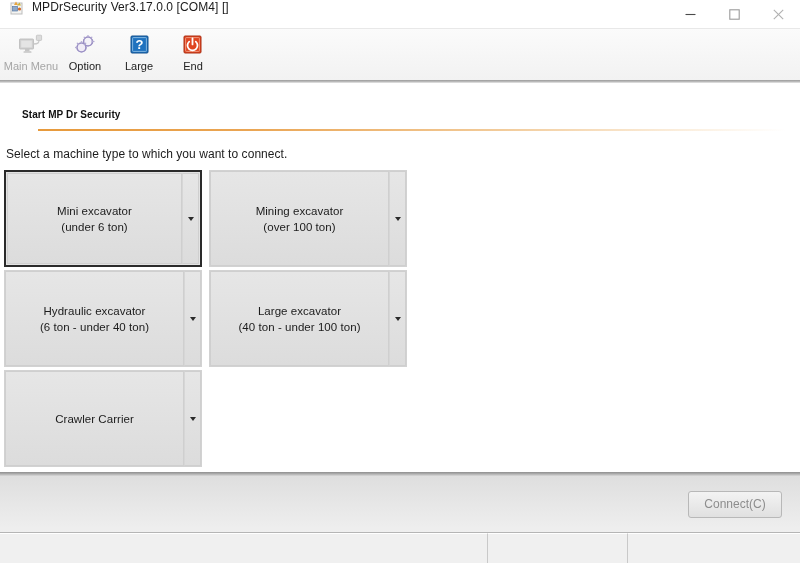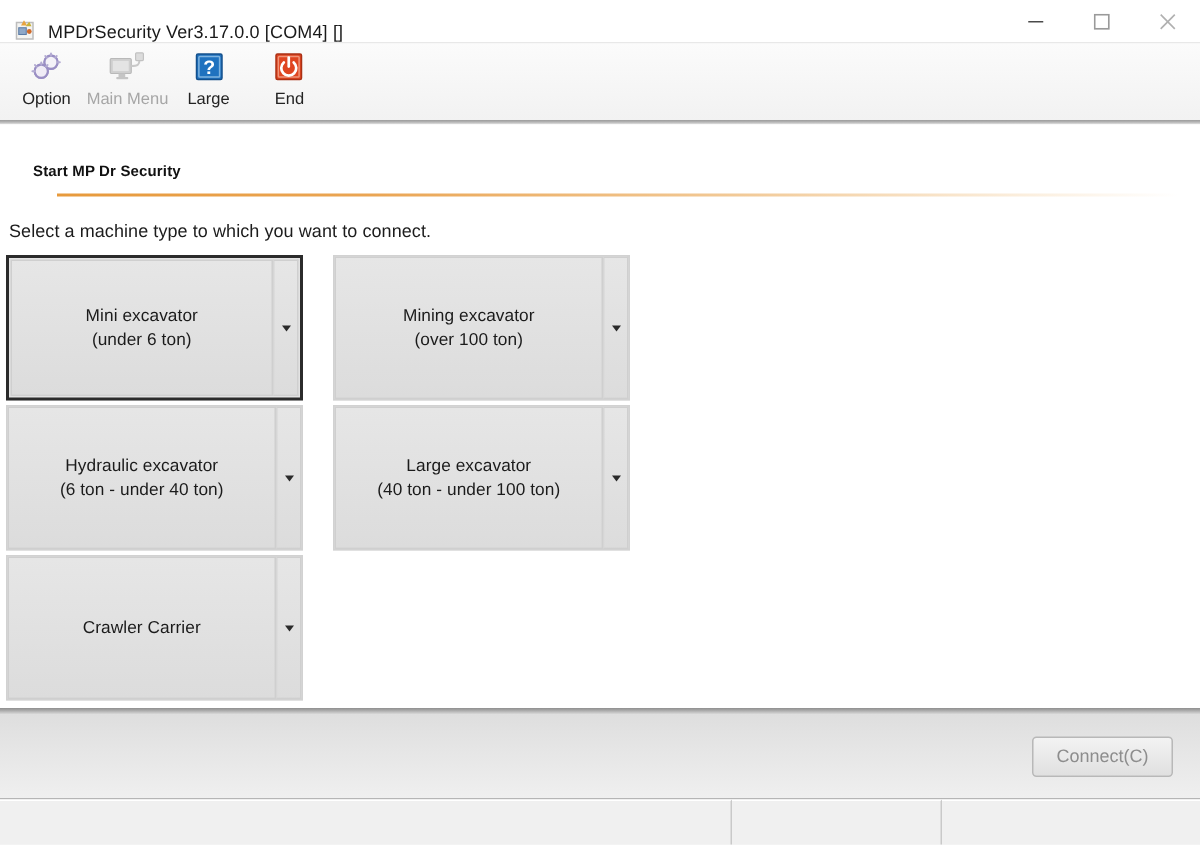--- a/index.html
+++ b/index.html
@@ -24,21 +24,21 @@
     flex-direction: column;
   }
 
   
   .titlebar {
     height: 28px;
     min-height: 28px;
     background: #ffffff;
     border-bottom: 1px solid #e8e8e8;
     display: flex;
-    align-items: flex-end;
+    align-items: flex-start;
     position: relative;
   }
   .titlebar-icon {
     width: 16px;
     height: 16px;
     margin-left: 9px;
     margin-right: 7px;
     position: relative;
     flex: 0 0 auto;
   }
@@ -141,21 +141,21 @@
     letter-spacing: 0.05px;
   }
 
   
   .machine-grid {
     margin-top: 9px;
     margin-left: 4px;
     display: grid;
     grid-template-columns: 198px 198px;
     grid-auto-rows: 97px;
-    gap: 3px 20px;
+    gap: 3px 7px;
     width: 403px;
   }
 
   .split-btn {
     position: relative;
     display: flex;
     background: #e3e3e3;
     border: 1px solid #d2d2d2;
     box-sizing: border-box;
     border-radius: 0;
@@ -286,20 +286,34 @@
       <div class="win-btn close">
         <svg width="11" height="11" viewBox="0 0 11 11">
             <line x1="0.8" y1="0.8" x2="10.2" y2="10.2" stroke="#b0b0b0" stroke-width="1.1"></line>
             <line x1="10.2" y1="0.8" x2="0.8" y2="10.2" stroke="#b0b0b0" stroke-width="1.1"></line>
           </svg>
       </div>
     </div>
   </div>
 
   <div class="toolbar">
+
+    <div class="tb-item disabled">
+      <div class="tb-icon">
+        <svg width="26" height="24" viewBox="0 0 26 24">
+          <rect x="1.5" y="6" width="14" height="10" rx="0.8" fill="#cfcfcf" stroke="#b9b9b9" stroke-width="0.8"></rect>
+          <rect x="3.2" y="7.6" width="10.6" height="6.8" fill="#e4e4e4"></rect>
+          <path d="M7 16 L7 18.4 L11.5 18.4 L11.5 16" fill="#c5c5c5"></path>
+          <rect x="5.5" y="18.3" width="8" height="1.5" rx="0.6" fill="#c5c5c5"></rect>
+          <path d="M15.5 11 C20 11 21 10 21 7" fill="none" stroke="#c9c9c9" stroke-width="1.3"></path>
+          <rect x="18.4" y="2.2" width="5.2" height="5.2" rx="0.7" fill="#dcdcdc" stroke="#c2c2c2" stroke-width="0.8"></rect>
+        </svg>
+      </div>
+      <div class="tb-label">Main Menu</div>
+    </div>
 
     <div class="tb-item">
       <div class="tb-icon">
         <svg width="26" height="24" viewBox="0 0 26 24">
           <g fill="none" stroke="#9a8fc4" stroke-width="1.4">
             <circle cx="9.5" cy="14.5" r="4.4"></circle>
             <circle cx="16" cy="8.5" r="4.4"></circle>
           </g>
           <circle cx="9.5" cy="14.5" r="4.4" fill="#eeeaf6" opacity="0.85"></circle>
           <circle cx="16" cy="8.5" r="4.4" fill="#f2eff8" opacity="0.7"></circle>
@@ -315,34 +329,20 @@
             <line x1="16" y1="2.6" x2="16" y2="4.2"></line>
             <line x1="21.9" y1="8.5" x2="20.3" y2="8.5"></line>
             <line x1="19.8" y1="4.3" x2="18.7" y2="5.4"></line>
             <line x1="12.2" y1="4.3" x2="13.3" y2="5.4"></line>
           </g>
         </svg>
       </div>
       <div class="tb-label">Option</div>
     </div>
 
-    <div class="tb-item disabled">
-      <div class="tb-icon">
-        <svg width="26" height="24" viewBox="0 0 26 24">
-          <rect x="1.5" y="6" width="14" height="10" rx="0.8" fill="#cfcfcf" stroke="#b9b9b9" stroke-width="0.8"></rect>
-          <rect x="3.2" y="7.6" width="10.6" height="6.8" fill="#e4e4e4"></rect>
-          <path d="M7 16 L7 18.4 L11.5 18.4 L11.5 16" fill="#c5c5c5"></path>
-          <rect x="5.5" y="18.3" width="8" height="1.5" rx="0.6" fill="#c5c5c5"></rect>
-          <path d="M15.5 11 C20 11 21 10 21 7" fill="none" stroke="#c9c9c9" stroke-width="1.3"></path>
-          <rect x="18.4" y="2.2" width="5.2" height="5.2" rx="0.7" fill="#dcdcdc" stroke="#c2c2c2" stroke-width="0.8"></rect>
-        </svg>
-      </div>
-      <div class="tb-label">Main Menu</div>
-    </div>
-
     <div class="tb-item">
       <div class="tb-icon">
         <svg width="26" height="24" viewBox="0 0 26 24">
           <rect x="5" y="3" width="17" height="17" rx="1" fill="#1f72bf" stroke="#14508c" stroke-width="1"></rect>
           <rect x="6.6" y="4.6" width="13.8" height="13.8" rx="0.6" fill="none" stroke="#7fb4e0" stroke-width="1"></rect>
           <text x="13.5" y="16" font-family="Liberation Sans, sans-serif" font-size="13" font-weight="bold" fill="#ffffff" text-anchor="middle">?</text>
         </svg>
       </div>
       <div class="tb-label">Large</div>
     </div>

